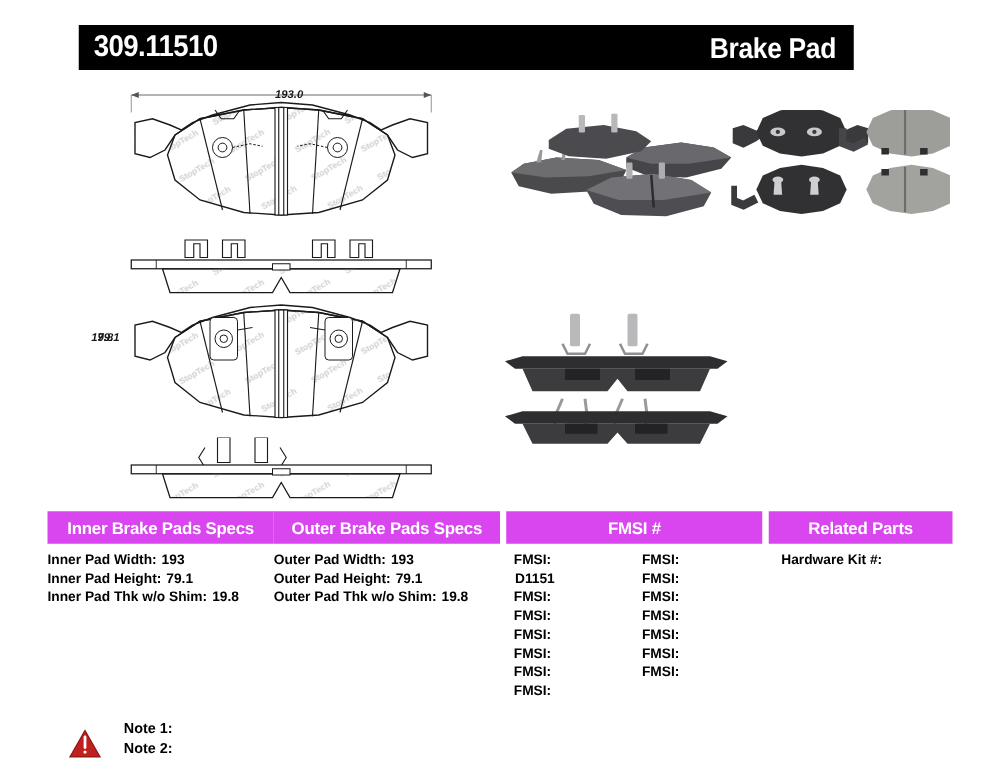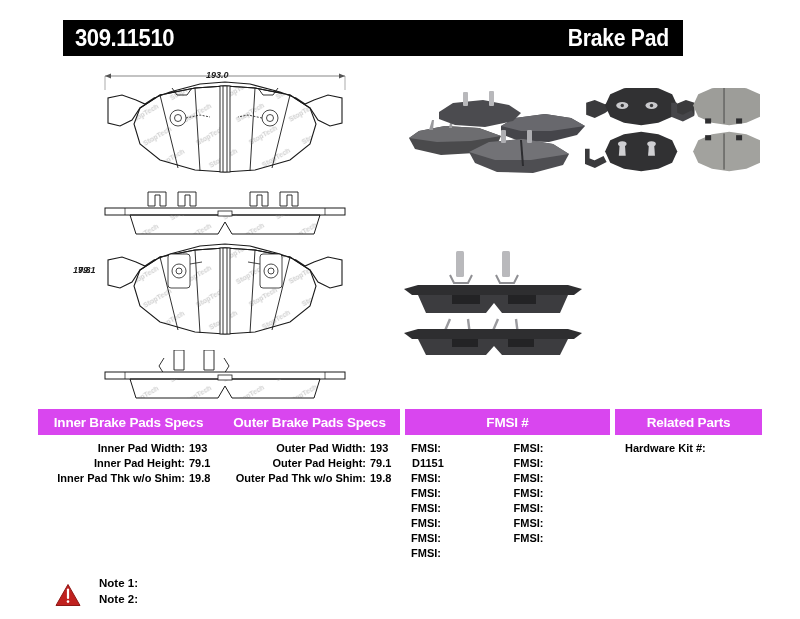--- a/index.html
+++ b/index.html
@@ -106,21 +106,20 @@
     margin-top: 6px;
   }
   .col-inner  { width: 181px; }
   .col-outer  { width: 181px; }
   .col-spacer { width: 5px; }
   .col-fmsi   { width: 205px; display: flex; }
   .col-related{ width: 147px; padding-left: 10px; box-sizing: border-box;}
 
   .spec-row {
     display: flex;
-    justify-content: flex-end;
     font-size: 11px;
     font-weight: bold;
     line-height: 15px;
     white-space: nowrap;
     padding-right: 6px;
   }
   .spec-row .spec-label { text-align: right; }
   .spec-row .spec-value { margin-left: 4px; min-width: 24px; text-align: left; }
 
   .fmsi-subcol { width: 50%; box-sizing: border-box; padding-left: 6px; }
@@ -205,21 +204,21 @@
 
     <g stroke="#1a1a1a" stroke-width="0.8" fill="#ffffff">
       <circle cx="78" cy="50" r="8"></circle>
       <circle cx="78" cy="50" r="3.5"></circle>
       <circle cx="170" cy="50" r="8"></circle>
       <circle cx="170" cy="50" r="3.5"></circle>
       <path d="M86 50 l14 -3 l10 2" fill="none" stroke-dasharray="2 1.4"></path>
       <path d="M162 50 l-14 -3 l-10 2" fill="none" stroke-dasharray="2 1.4"></path>
     </g>
   </svg>
-  <div class="dim-label" style="left:206px; top:10px;text-align:center;">193.0</div>
+  <div class="dim-label" style="left:220px; top:10px;text-align:center;">193.0</div>
 
   <svg class="drawing-svg" style="left:100px; top:128px;" width="250" height="60" viewBox="0 0 250 60">
     <defs>
       <pattern id="wm2" width="46" height="26" patternUnits="userSpaceOnUse" patternTransform="rotate(-30)">
         <text x="0" y="12" font-family="Liberation Sans, sans-serif" font-size="7" font-weight="bold" fill="#cfcfcf">StopTech</text>
       </pattern>
     </defs>
 
     <g stroke="#1a1a1a" stroke-width="0.9" fill="#ffffff">
       <path d="M48 4 l0 14 l7 0 l0 -11 l5 0 l0 11 l6 0 l0 -14 z"></path>

